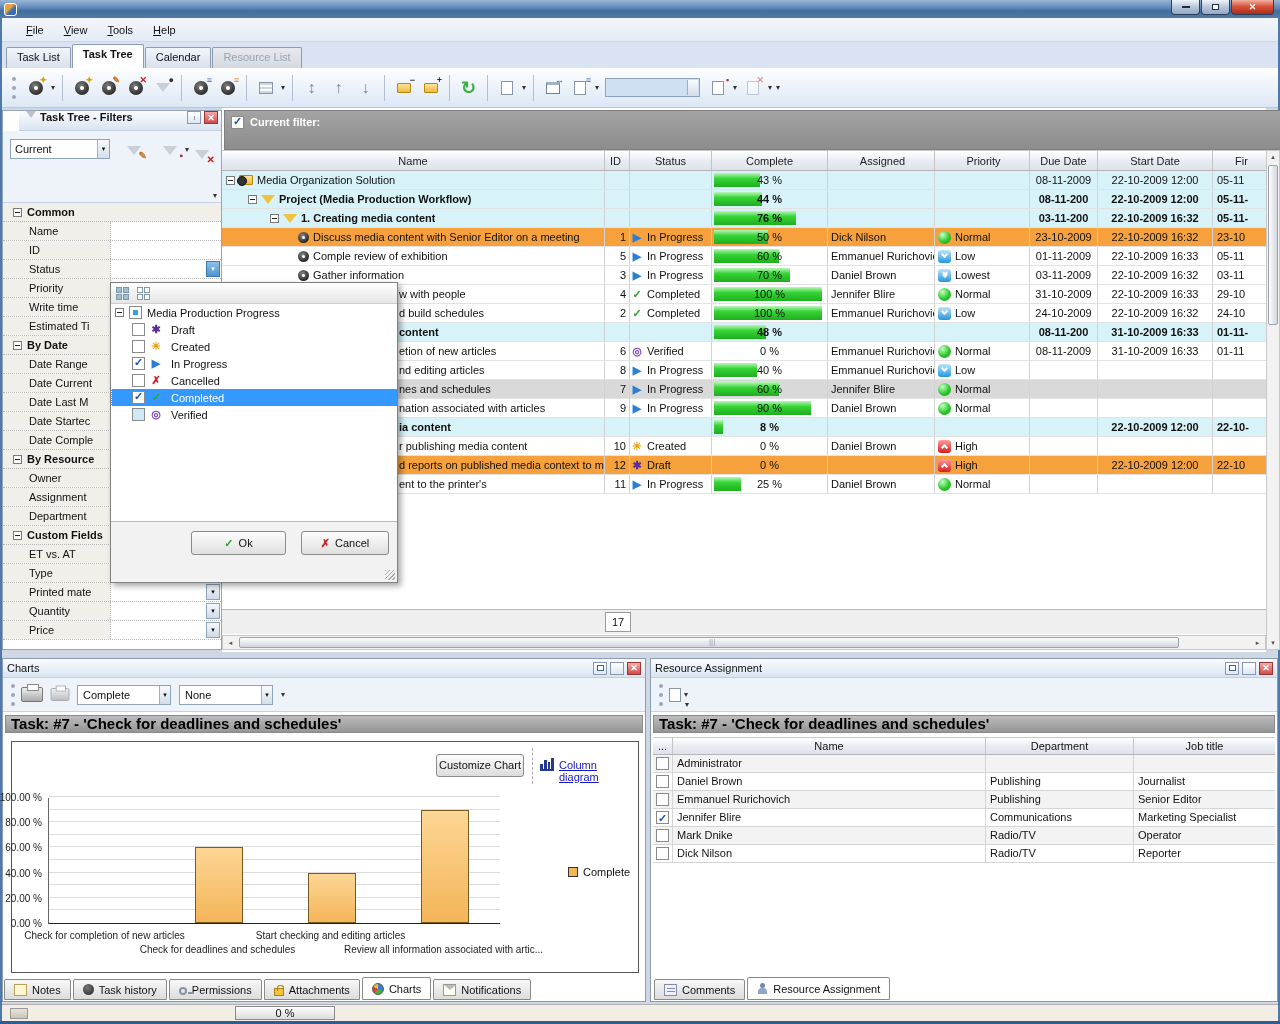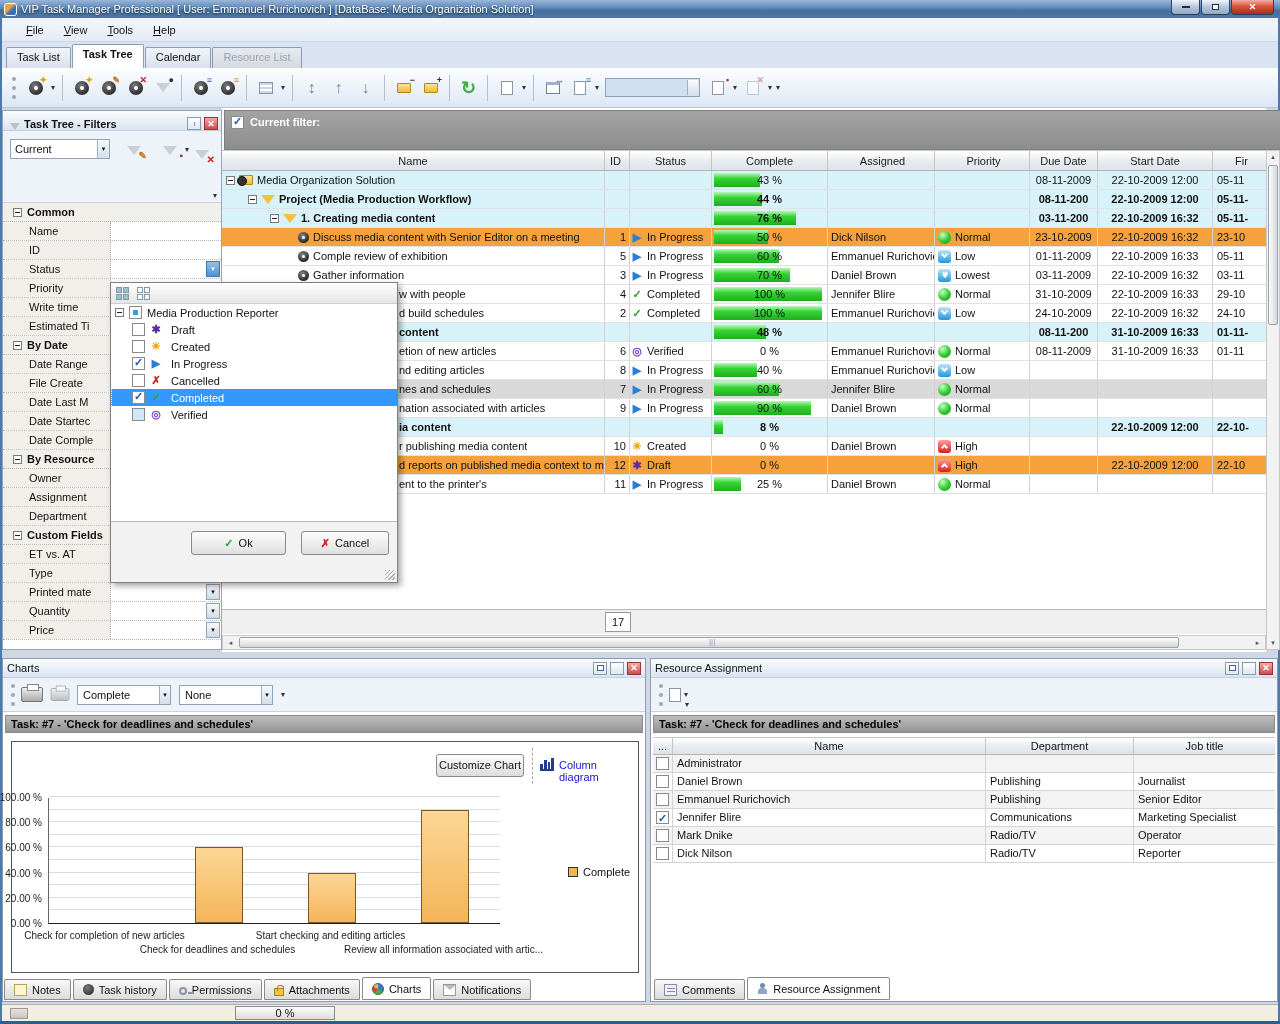--- a/index.html
+++ b/index.html
@@ -36,21 +36,21 @@
 .tb-combo::after{content:"";position:absolute;right:1px;top:1px;bottom:1px;width:10px;background:linear-gradient(#fafcfe,#d4deea);border-left:1px solid #9fb0c6;}
 .b-clock{width:14px;height:14px;border-radius:50%;background:radial-gradient(circle at 40% 35%,#7d7d7d,#2e2e2e 70%);position:relative;}
 .b-clock::after{content:"";position:absolute;left:5px;top:5px;width:4px;height:4px;background:#fff;border-radius:50%;}
 .b-funnel{width:0;height:0;border-left:7px solid transparent;border-right:7px solid transparent;border-top:9px solid #c9cfd8;position:relative;}
 .b-folder{width:14px;height:10px;background:linear-gradient(#fbe29a,#f0b93e);border:1px solid #b8860b;border-radius:1px;}
 .b-page{width:12px;height:14px;background:#fff;border:1px solid #8a95a5;}
 .b-table{width:14px;height:12px;background:#fff;border:1px solid #6f7f95;border-top:3px solid #9fb2c8;}
 .b-grid{width:14px;height:12px;background:repeating-linear-gradient(0deg,#cdd8e6 0 2px,#fff 2px 4px);border:1px solid #8a95a5;}
 
 .sidebar{position:absolute;left:2px;top:110px;width:220px;height:540px;background:#fff;border:1px solid #94a6bd;}
-.fp-header{height:20px;background:linear-gradient(#fafcfe,#d9e4f1);border-bottom:1px solid #c2cfde;display:flex;align-items:flex-end;padding:0 3px;font-weight:bold;}
+.fp-header{height:20px;background:linear-gradient(#fafcfe,#d9e4f1);border-bottom:1px solid #c2cfde;display:flex;align-items:flex-start;padding:0 3px;font-weight:bold;margin-left:16px;}
 .fp-header .sp{flex:1;}
 .mini-funnel{width:0;height:0;border-left:5px solid transparent;border-right:5px solid transparent;border-top:7px solid #b9c2ce;margin:0 4px;}
 .wicon{width:14px;height:13px;border:1px solid #8a99ad;background:linear-gradient(#fff,#dde6f2);margin-left:3px;display:flex;align-items:center;justify-content:center;font-size:9px;color:#44608c;}
 .wicon.close{background:linear-gradient(#f4a9a9,#cf4a4a);border-color:#9a3535;color:#fff;font-weight:bold;}
 .pinhead{width:6px;height:4px;background:#8a99ad;}
 .pinstem{width:1px;height:4px;background:#8a99ad;}
 .fp-tools{height:72px;background:#eef3fa;border-bottom:1px solid #c6d2e2;position:relative;}
 .fp-combo{position:absolute;left:7px;top:8px;width:100px;height:20px;background:#fff;border:1px solid #8fa3bd;line-height:18px;padding-left:4px;}
 .fp-combo .dd{position:absolute;right:0;top:0;bottom:0;width:12px;background:linear-gradient(#f6f9fc,#d4deea);border-left:1px solid #9fb0c6;font-size:7px;text-align:center;line-height:18px;}
 .fp-btn{position:absolute;width:30px;height:26px;display:flex;align-items:center;justify-content:center;}
@@ -144,32 +144,32 @@
 .pbtn{position:absolute;top:2px;height:24px;border:1px solid #8a8a8a;border-radius:3px;background:linear-gradient(#fdfdfd,#dfdfdf);display:flex;align-items:center;justify-content:center;gap:5px;font-size:11px;}
 .pbtn b{font-weight:normal;}
 .ok-g{color:#2fa32f;font-weight:bold;}
 .x-r{color:#cc2222;font-weight:bold;}
 .grip{position:absolute;right:2px;bottom:2px;width:10px;height:10px;background:repeating-linear-gradient(135deg,#aaa 0 1px,transparent 1px 3px);}
 
 .panel{position:absolute;background:#fff;border:1px solid #8b9cb4;}
 .p-header{height:19px;background:linear-gradient(#fafcfe,#d9e4f1);border-bottom:1px solid #c2cfde;display:flex;align-items:center;padding:0 4px;}
 .p-header .sp{flex:1;}
 .p-toolbar{height:34px;background:#eef3fa;border-bottom:1px solid #c6d2e2;display:flex;align-items:center;padding-left:8px;position:relative;}
-.p-caption{margin:3px 2px 0;height:18px;background:linear-gradient(#bdbdbd,#959595);border:1px solid #8a8a8a;font-weight:bold;font-size:11px;line-height:16px;padding-left:5px;color:#000;}
+.p-caption{margin:3px 2px 0;height:18px;background:linear-gradient(#bdbdbd,#959595);border:1px solid #8a8a8a;font-weight:bold;font-size:15px;line-height:16px;padding-left:5px;color:#000;}
 .printer{width:22px;height:15px;background:linear-gradient(#eee,#aaa);border:1px solid #777;border-radius:2px;margin-right:6px;position:relative;}
 .printer::before{content:"";position:absolute;left:5px;top:-4px;width:10px;height:5px;background:#fff;border:1px solid #888;}
 .pt-combo{width:94px;height:20px;background:#fff;border:1px solid #8fa3bd;line-height:18px;padding-left:5px;position:relative;margin-right:8px;}
 .pt-combo .dd{position:absolute;right:0;top:0;bottom:0;width:11px;background:linear-gradient(#f6f9fc,#d4deea);border-left:1px solid #9fb0c6;font-size:7px;text-align:center;line-height:18px;}
 
 .chartbox{position:absolute;left:8px;top:82px;width:628px;height:232px;border:1px solid #555;background:#fff;}
 .cc-btn{position:absolute;left:424px;top:12px;width:88px;height:23px;border:1px solid #8a8a8a;border-radius:3px;background:linear-gradient(#fdfdfd,#dcdcdc);text-align:center;line-height:21px;}
 .cc-sep{position:absolute;left:520px;top:6px;height:36px;border-left:1px dashed #aaa;}
 .diag-ic{position:absolute;left:528px;top:16px;width:14px;height:13px;border-bottom:2px solid #223a8f;display:flex;align-items:flex-end;gap:1px;}
 .diag-ic i{display:block;width:3px;background:#223a8f;}
-.cc-link{position:absolute;left:547px;top:17px;color:#1515c8;}
+.cc-link{position:absolute;left:547px;top:17px;color:#1515c8;text-decoration:underline;}
 .plot{position:absolute;left:36px;top:56px;width:452px;height:126px;border-left:1px solid #666;border-bottom:1px solid #222;}
 .gline{position:absolute;left:0;right:0;height:1px;background:#dcdcdc;}
 .ylab{position:absolute;right:456px;width:60px;text-align:right;font-size:10px;color:#222;}
 .cbar{position:absolute;bottom:0;width:48px;background:linear-gradient(#fcd695,#f4b559);border:1px solid #7a5a20;}
 .xlab{position:absolute;font-size:10px;white-space:nowrap;transform:translateX(-50%);color:#222;}
 .legend{position:absolute;left:556px;top:124px;display:flex;align-items:center;gap:5px;}
 .lsq{width:10px;height:10px;background:#f4b559;border:1px solid #333;}
 
 .rtable{position:absolute;left:2px;top:78px;right:2px;}
 .rth{height:18px;display:flex;background:linear-gradient(#ffffff,#e9edf3 50%,#dde3ea);border-top:1px solid #c8c8c8;border-bottom:1px solid #b4b4b4;}
@@ -204,21 +204,20 @@
 .statusbar{position:absolute;left:2px;top:1004px;width:1276px;height:17px;background:#f2eee4;border-top:1px solid #b0b0b0;}
 .sb-icon{position:absolute;left:8px;top:3px;width:18px;height:11px;background:linear-gradient(#e8e4da,#c9c5bb);border:1px solid #999;}
 .sb-prog{position:absolute;left:233px;top:1px;width:100px;height:14px;border:1px solid #8a8a8a;background:linear-gradient(#fdfdfd,#dcdcdc);text-align:center;line-height:13px;}
 .grip-dots{border-left:4px dotted #9aa7b8;height:22px;margin-right:6px;}
 </style>
 </head>
 <body>
 
 <div class="titlebar">
   <span class="app-logo"></span>
-  <span class="ttl">VIP Task Manager Professional [ User: Emmanuel Rurichovich ] [DataBase: Media Organization Solution]</span>
   <div class="winbtns">
     <div class="wbtn">
         <span class="minbar"></span>
       </div>
     <div class="wbtn">
         <span class="restbox"></span>
       </div>
     <div class="wbtn close">✕</div>
   </div>
 </div>
@@ -393,21 +392,21 @@
       </div>
       <div class="fgsec">
         <span class="expbox"></span>
         <b>By Date</b>
       </div>
       <div class="fgrow">
         <div class="fglabel">Date Range</div>
         <div class="fgval"></div>
       </div>
       <div class="fgrow">
-        <div class="fglabel">File Create</div>
+        <div class="fglabel">Date Current</div>
         <div class="fgval"></div>
       </div>
       <div class="fgrow">
         <div class="fglabel">Date Last M</div>
         <div class="fgval"></div>
       </div>
       <div class="fgrow">
         <div class="fglabel">Date Startec</div>
         <div class="fgval"></div>
       </div>
@@ -825,21 +824,21 @@
         <i></i>
         <i></i>
         <i></i>
         <i></i>
       </span>
   </div>
   <div class="pp-list" id="pplist">
       <div class="pp-row">
         <span class="expbox"></span>
         <span class="cb ind"></span>
-        <span class="lbl">Media Production Reporter</span>
+        <span class="lbl">Media Production Progress</span>
       </div>
       <div class="pp-row pp-child">
         <span class="cb"></span>
         <span class="st st-draft" style="margin-left: 4px;">✱</span>
         <span class="lbl">Draft</span>
       </div>
       <div class="pp-row pp-child">
         <span class="cb"></span>
         <span class="st st-created" style="margin-left: 4px;">☀</span>
         <span class="lbl">Created</span>

